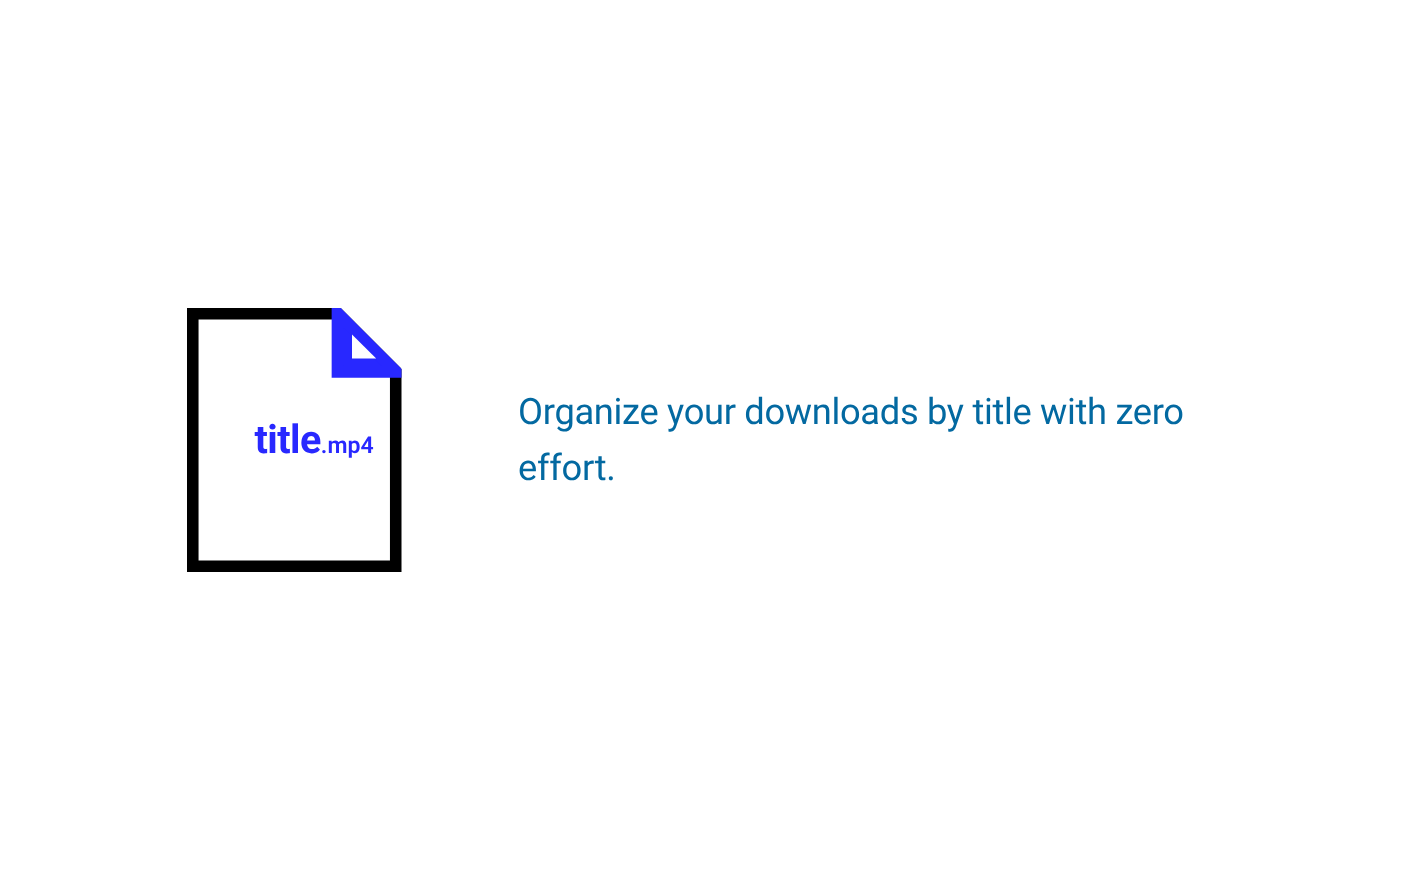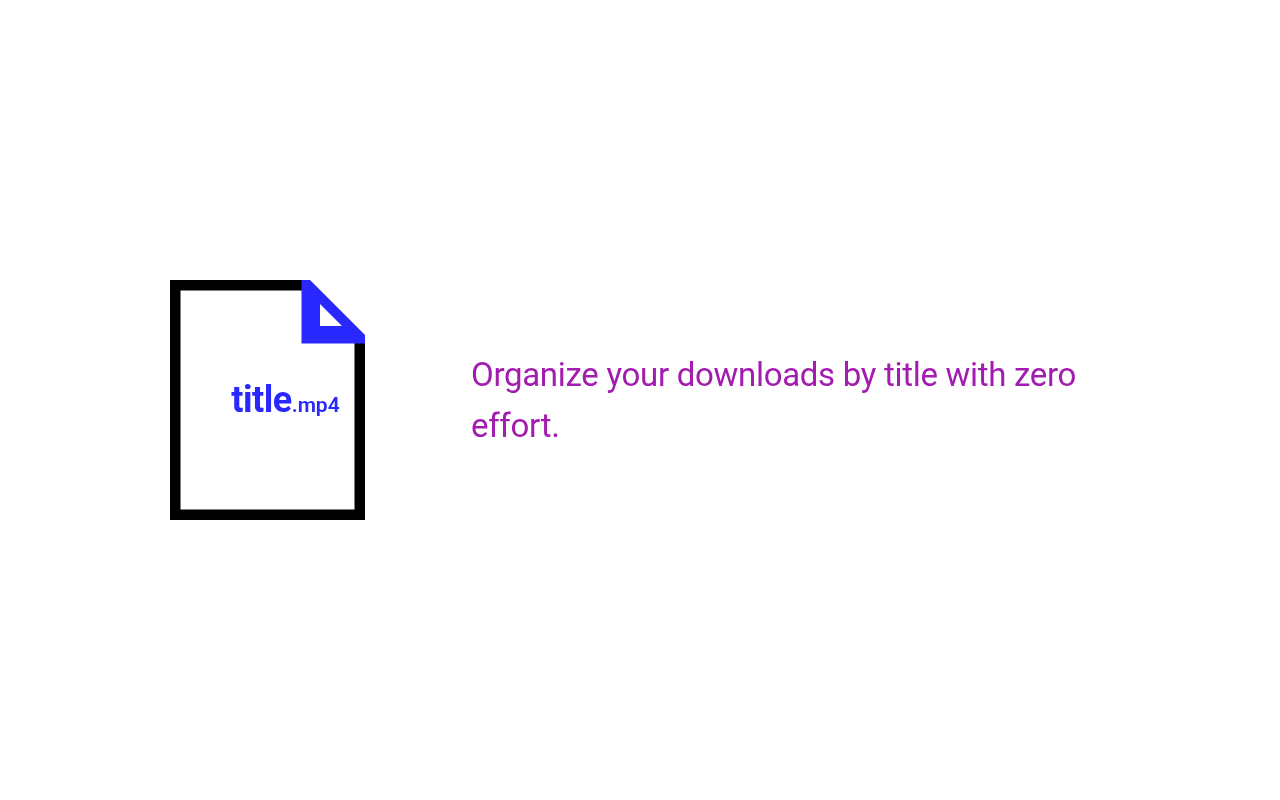--- a/index.html
+++ b/index.html
@@ -59,21 +59,21 @@
     .heading {
       font-size: 48px;
       font-weight: 700;
       color: #000000;
       letter-spacing: -0.5px;
       margin-bottom: 34px;
     }
     .description {
       font-size: 33px;
       font-weight: 400;
-      color: #a21caf;
+      color: #0369a1;
       line-height: 1.55;
       letter-spacing: -0.3px;
     }
   </style>
 </head>
 <body>
 
 <div class="container">
   <div class="file-icon">
     <svg width="195" height="240" viewBox="0 0 195 240">

